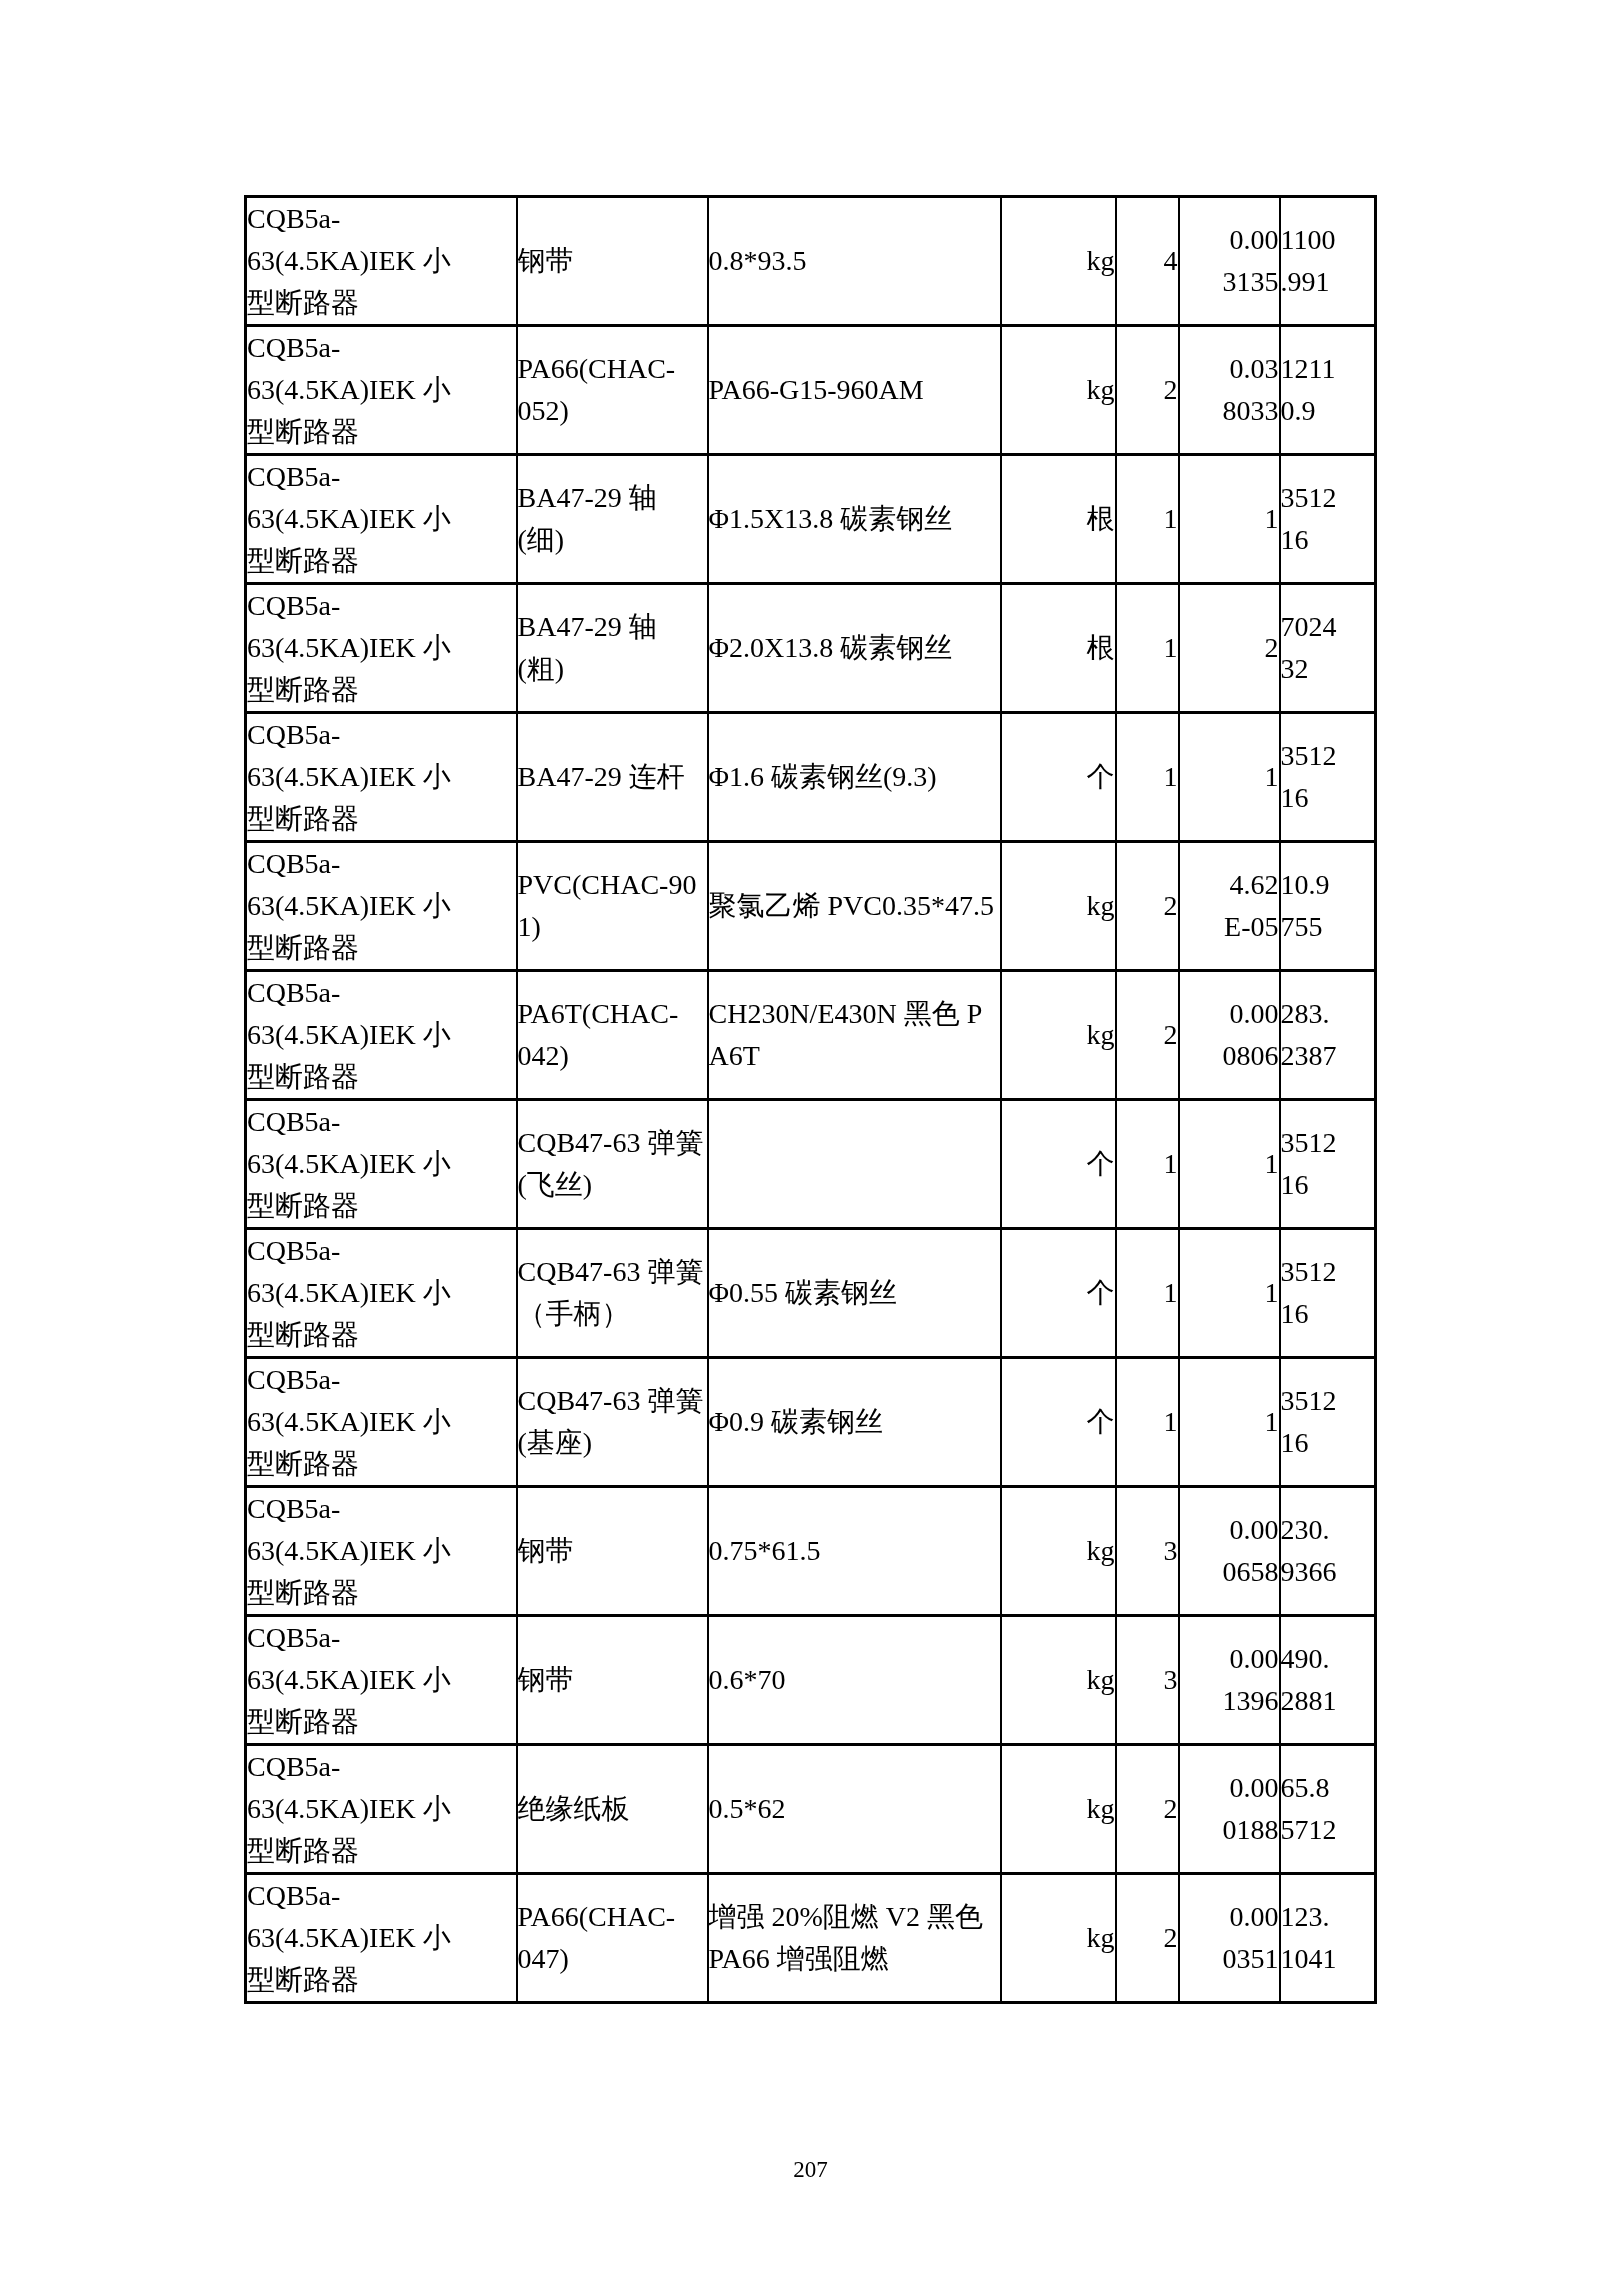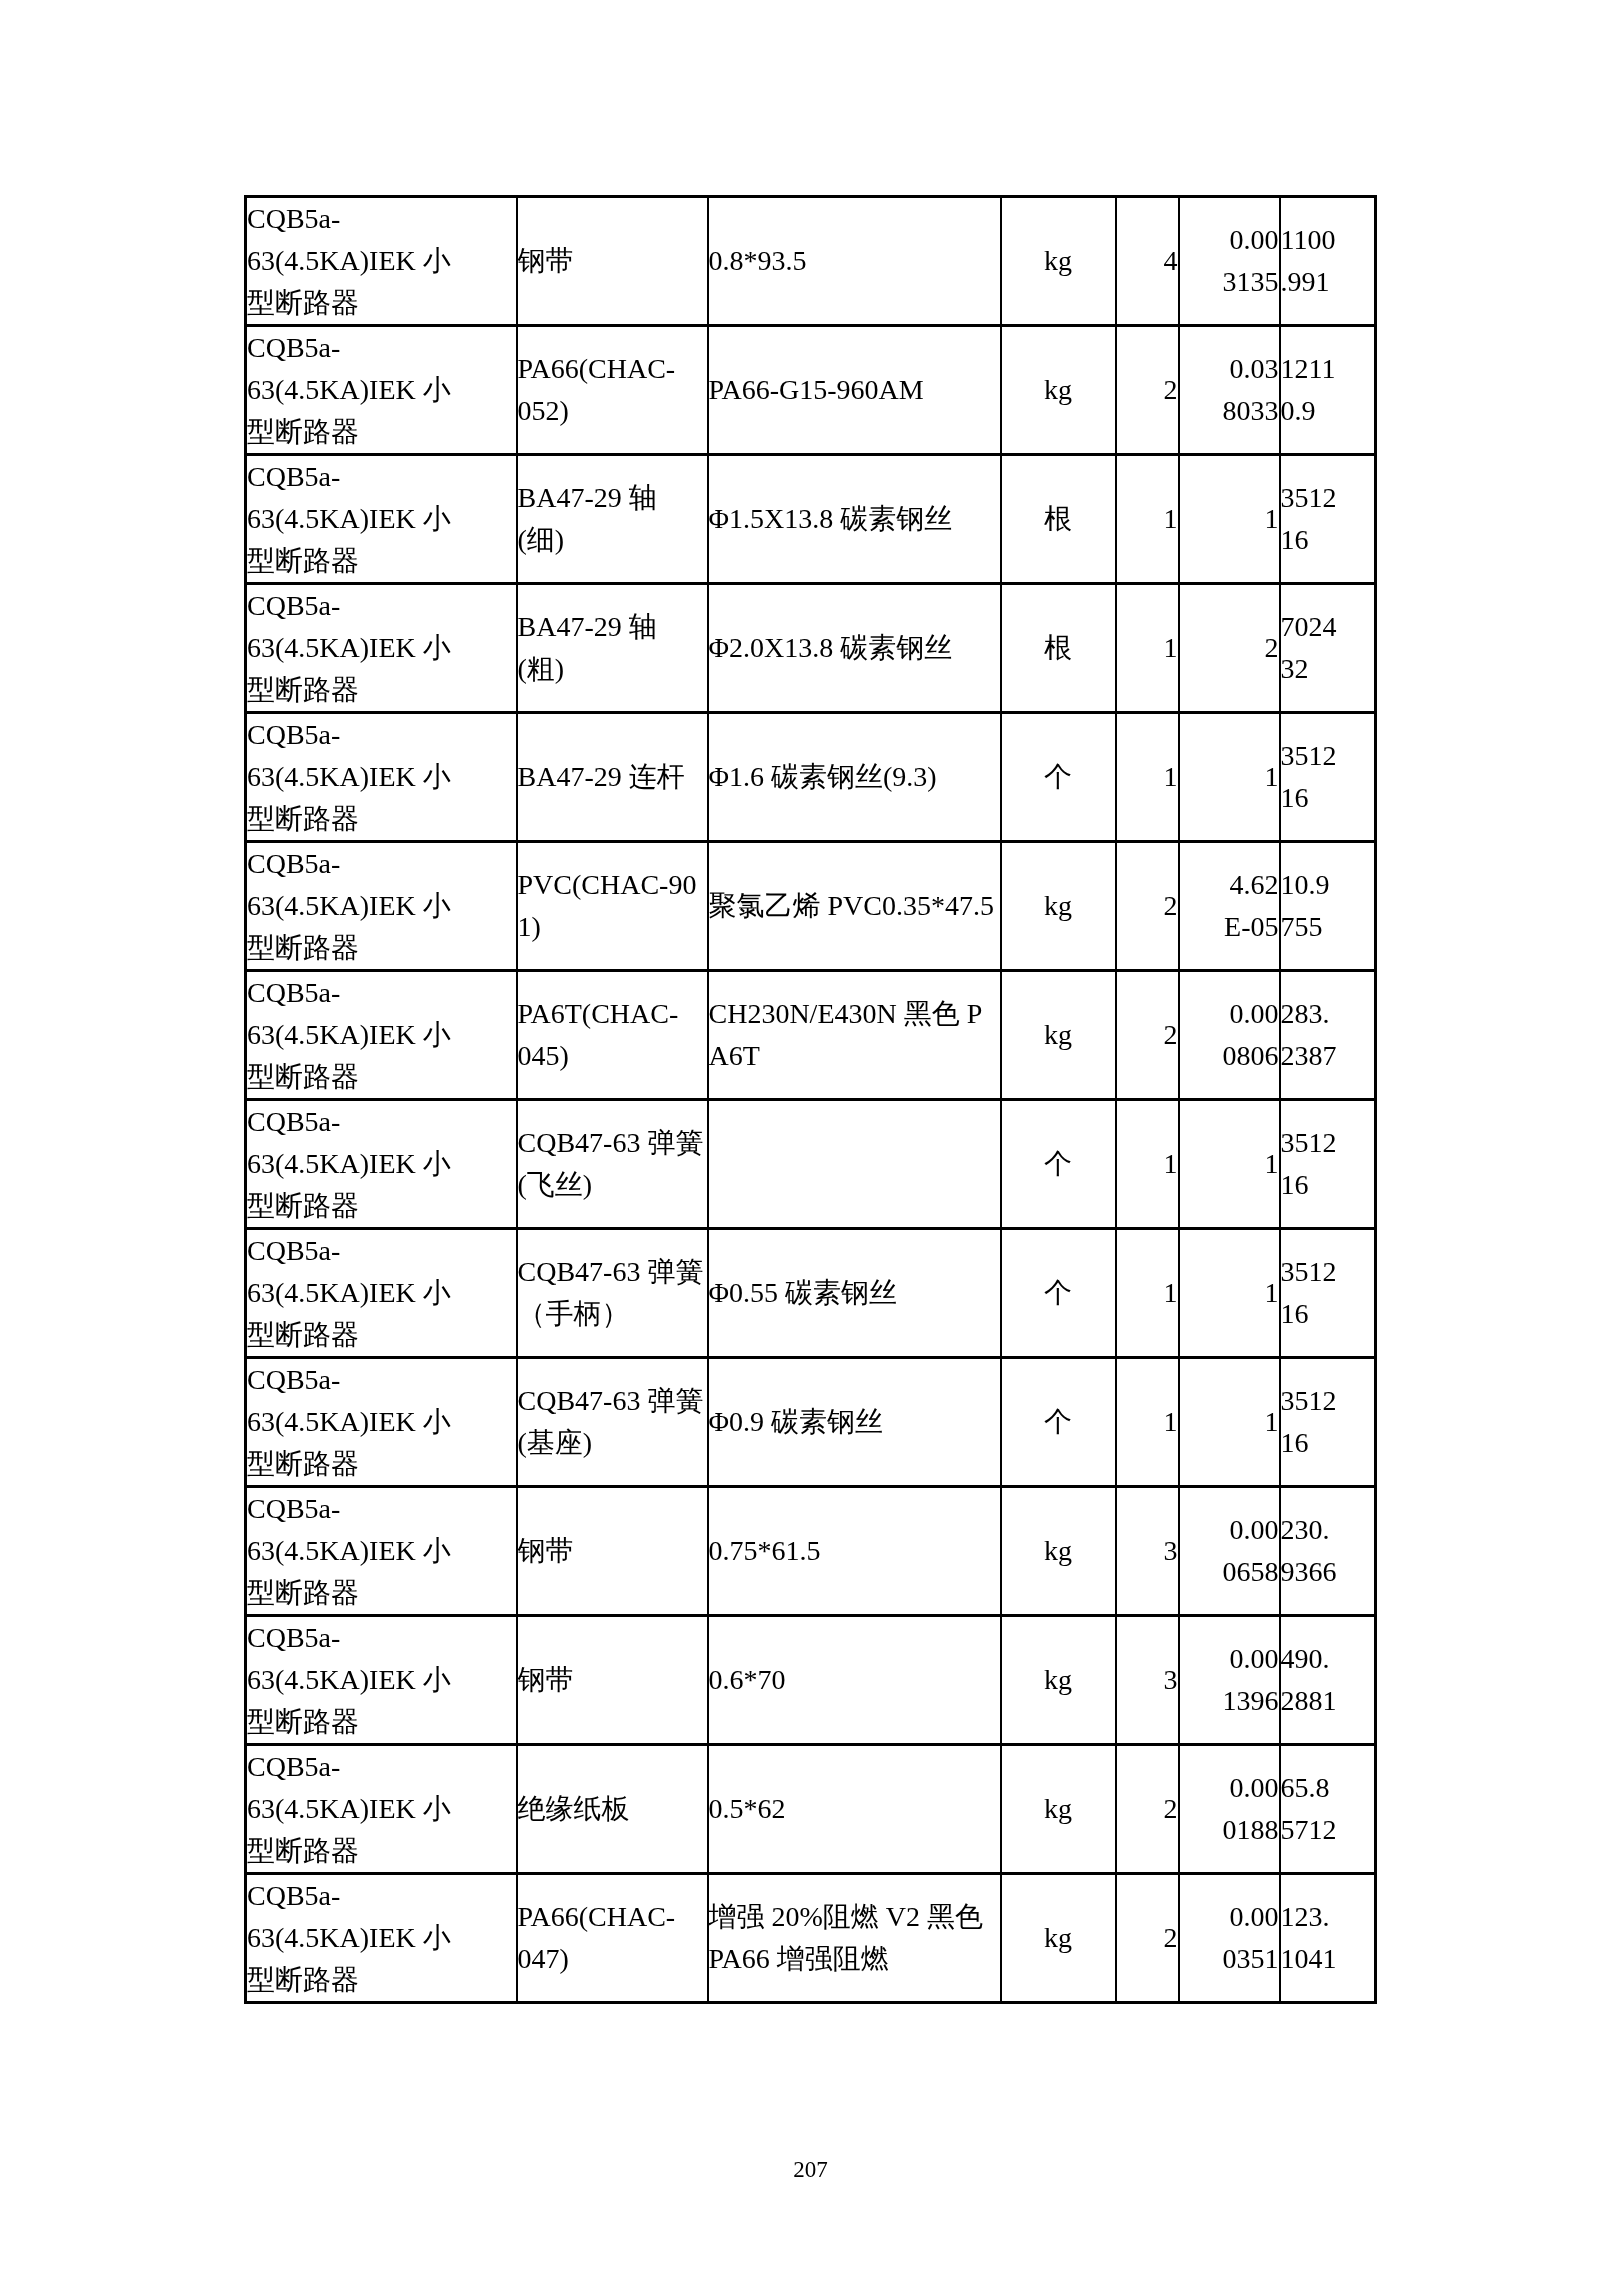--- a/index.html
+++ b/index.html
@@ -34,21 +34,21 @@
     font-size: 28px;
     line-height: 42px;
     vertical-align: middle;
     white-space: pre-line;
     overflow: hidden;
     word-break: break-all;
   }
   td.c1 { text-align: left;  padding-left: 11.8px; padding-right: 3.9px; }
   td.c2 { text-align: left;  padding-left: 12.7px; padding-right: 3.9px; }
   td.c3 { text-align: left;  padding-left: 14.7px; padding-right: 3.9px; }
-  td.c4 { text-align: center;  padding-left: 16.7px; }
+  td.c4 { text-align: right;  padding-left: 16.7px; }
   td.c5 { text-align: right; padding-right: 8.8px; }
   td.c6 { text-align: right; padding-right: 15.7px; margin-left: 16px; }
   td.c7 { text-align: left; padding-right: 14.7px; }
   .pageno {
     position: absolute;
     left: 0;
     right: 0;
     top: 2152px;
     text-align: center;
     font-size: 23px;
@@ -153,21 +153,21 @@
 E-05</td>
     <td class="c7">10.9
 755</td>
   </tr>
 
   <tr>
     <td class="c1">CQB5a-
 63(4.5KA)IEK 小
 型断路器</td>
     <td class="c2">PA6T(CHAC-
-045)</td>
+042)</td>
     <td class="c3">CH230N/E430N 黑色 PA6T</td>
     <td class="c4">kg</td>
     <td class="c5">2</td>
     <td class="c6">0.00
 0806</td>
     <td class="c7">283.
 2387</td>
   </tr>
 
   <tr>

